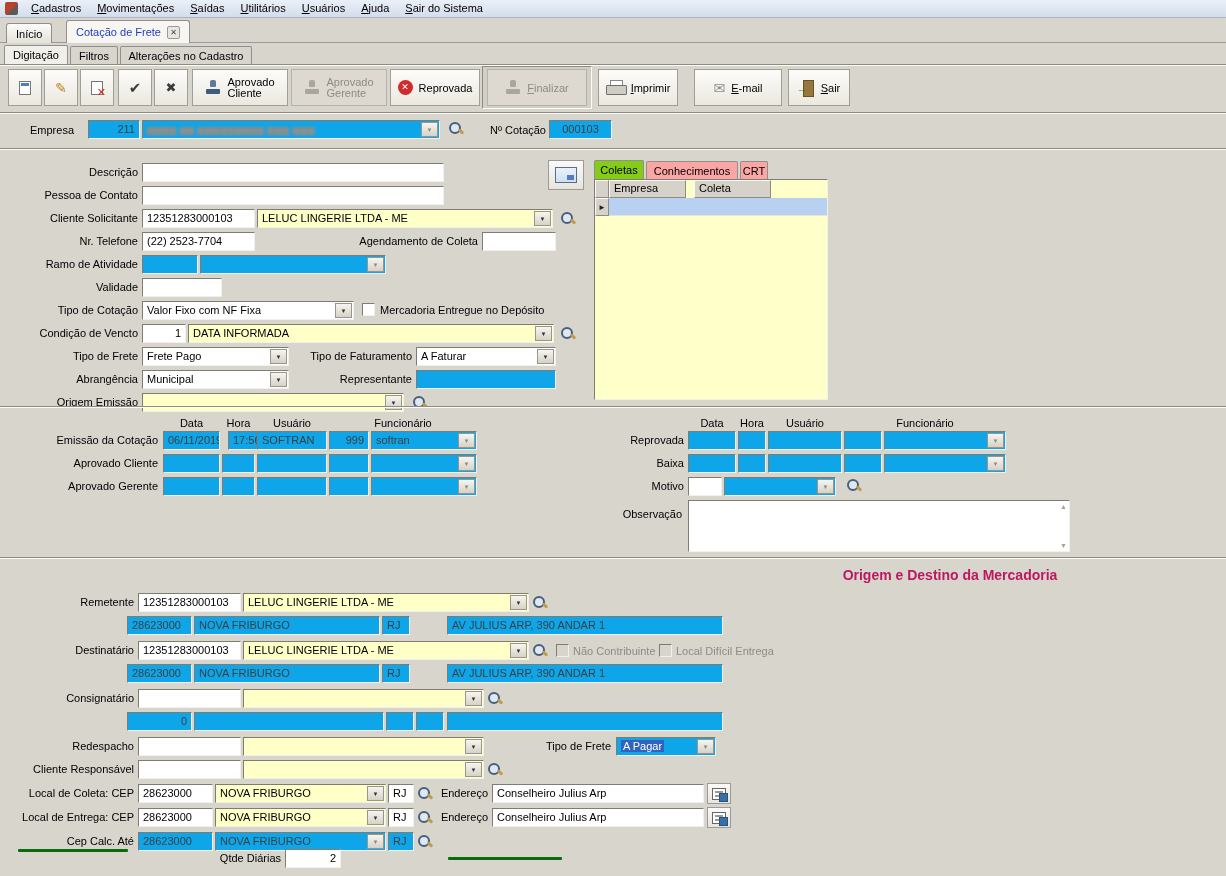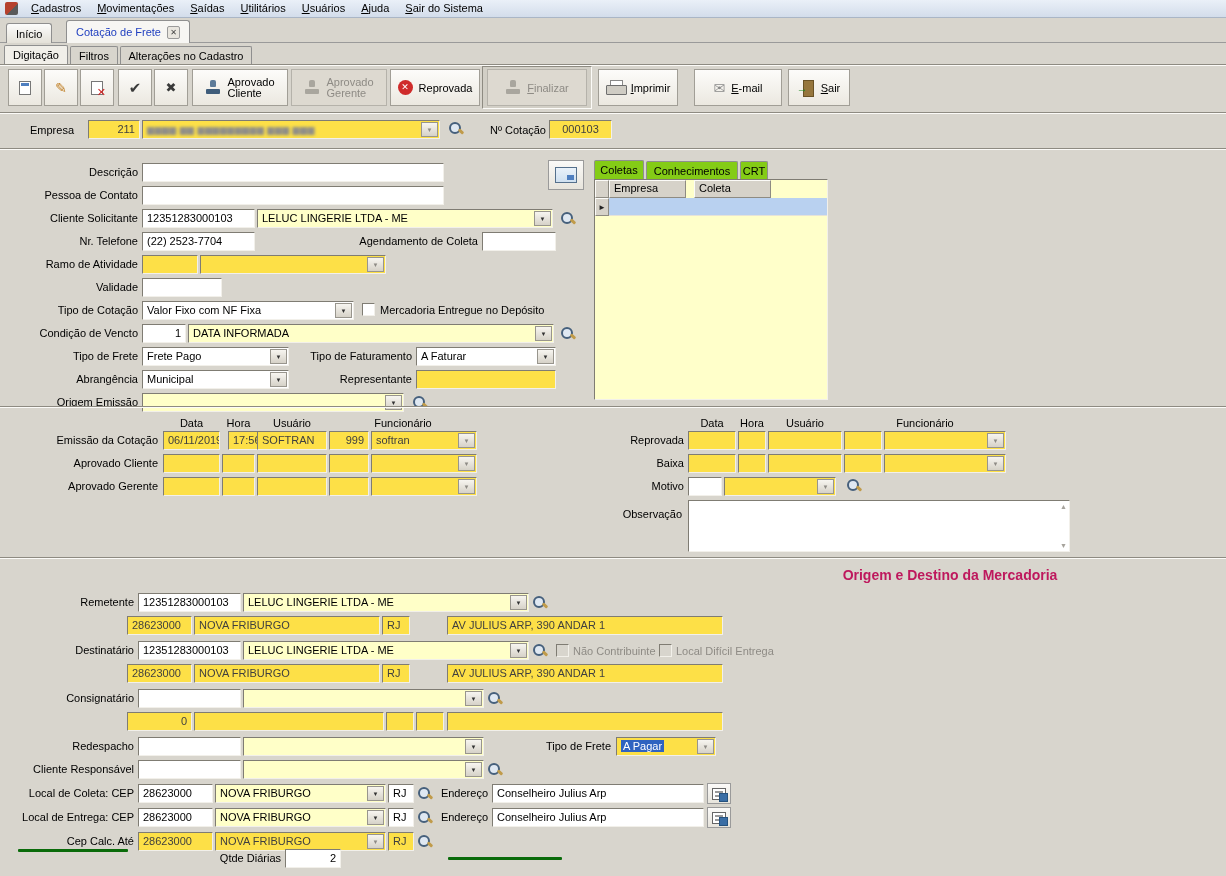--- a/index.html
+++ b/index.html
@@ -17,34 +17,34 @@
 .stab.active{background:#f1efe9}
 .grv{position:absolute;left:0;right:0;height:2px;border-top:1px solid #8e8b82;border-bottom:1px solid #fcfbf8}
 .tbtn{position:absolute;top:69px;height:37px;display:flex;align-items:center;justify-content:center;gap:6px;background:linear-gradient(#fdfcfa,#ebe8e0);border:1px solid #a19e96;font-size:11px;cursor:default}
 .tbtn.dis{color:#8e8b85;background:#ddd9d0;border-color:#b5b2aa}
 .well{position:absolute;border:1px solid;border-color:#8e8b82 #fcfbf8 #fcfbf8 #8e8b82;background:#d2cfc6}
 .lbl{position:absolute;white-space:nowrap}
 .rl{text-align:right}
 .cen{text-align:center}
 .graytxt{color:#8e8b85}
 .fld{position:absolute;height:19px;background:#fff;border:1px solid;border-color:#7f7c73 #f2f0ea #f2f0ea #7f7c73;padding:2px 4px 0;white-space:nowrap;overflow:hidden}
-.dis{background:#fde047;color:#3f3f3f}
+.dis{background:#0ea5e9;color:#3f3f3f}
 .yel{background:#ffffc8}
 .num{text-align:right}
 .combo{padding-right:19px}
 .combo::after{content:"▼";position:absolute;top:1px;right:1px;bottom:1px;width:15px;background:linear-gradient(#f7f5f0,#d6d2c8);border:1px solid #98958d;font-size:6px;color:#333;display:flex;align-items:center;justify-content:center}
 .combo.dis::after{color:#8e8b85}
 .hl{background:#2f63c0;color:#fff;padding:0 2px}
 .blurtext{filter:blur(1.5px);color:#8f8d88;font-size:9px;letter-spacing:.5px}
 .mag{position:absolute;width:16px;height:16px;cursor:pointer}
 .mag::before{content:"";position:absolute;left:1px;top:1px;width:8px;height:8px;border:2px solid #46607c;border-radius:50%;background:#dfe8f2}
 .mag::after{content:"";position:absolute;left:10px;top:9px;width:6px;height:3px;background:#c09b4a;transform:rotate(42deg);border-radius:1px}
 .chk{position:absolute;width:13px;height:13px;background:#fff;border:1px solid;border-color:#7f7c73 #f2f0ea #f2f0ea #7f7c73}
 .chk.dis{background:#d8d5cd}
-.ptab{position:absolute;display:flex;align-items:center;justify-content:center;background:#84cc16;border:1px solid #8f8f8f;border-bottom:none;border-radius:2px 2px 0 0;cursor:default}
+.ptab{position:absolute;display:flex;align-items:center;justify-content:center;background:#fca5a5;border:1px solid #8f8f8f;border-bottom:none;border-radius:2px 2px 0 0;cursor:default}
 .ptab.active{background:#84cc16}
 .grid{position:absolute;background:#ffffca;border:1px solid;border-color:#7f7c73 #f2f0ea #f2f0ea #7f7c73}
 .gh{position:absolute;height:18px;background:#d6d2c9;border:1px solid;border-color:#fcfbf8 #8e8b82 #8e8b82 #fcfbf8;padding:1px 4px}
 .gsel{position:absolute;background:#d6d2c9;border:1px solid;border-color:#fcfbf8 #8e8b82 #8e8b82 #fcfbf8;font-size:8px;display:flex;align-items:center;justify-content:center;color:#222}
 .grow-sel{position:absolute;background:#b9d1f0;border-bottom:1px solid #e6e3d8}
 .obs{background:#fff}
 .sarr{position:absolute;right:2px;font-size:7px;color:#a6a39c}
 .gline{position:absolute;height:3px;background:#0a6b0a;border-radius:1px}
 .title{position:absolute;font-size:14px;font-weight:bold;color:#be185d}
 .g-pencil{font-size:14px;color:#bf7d22}

